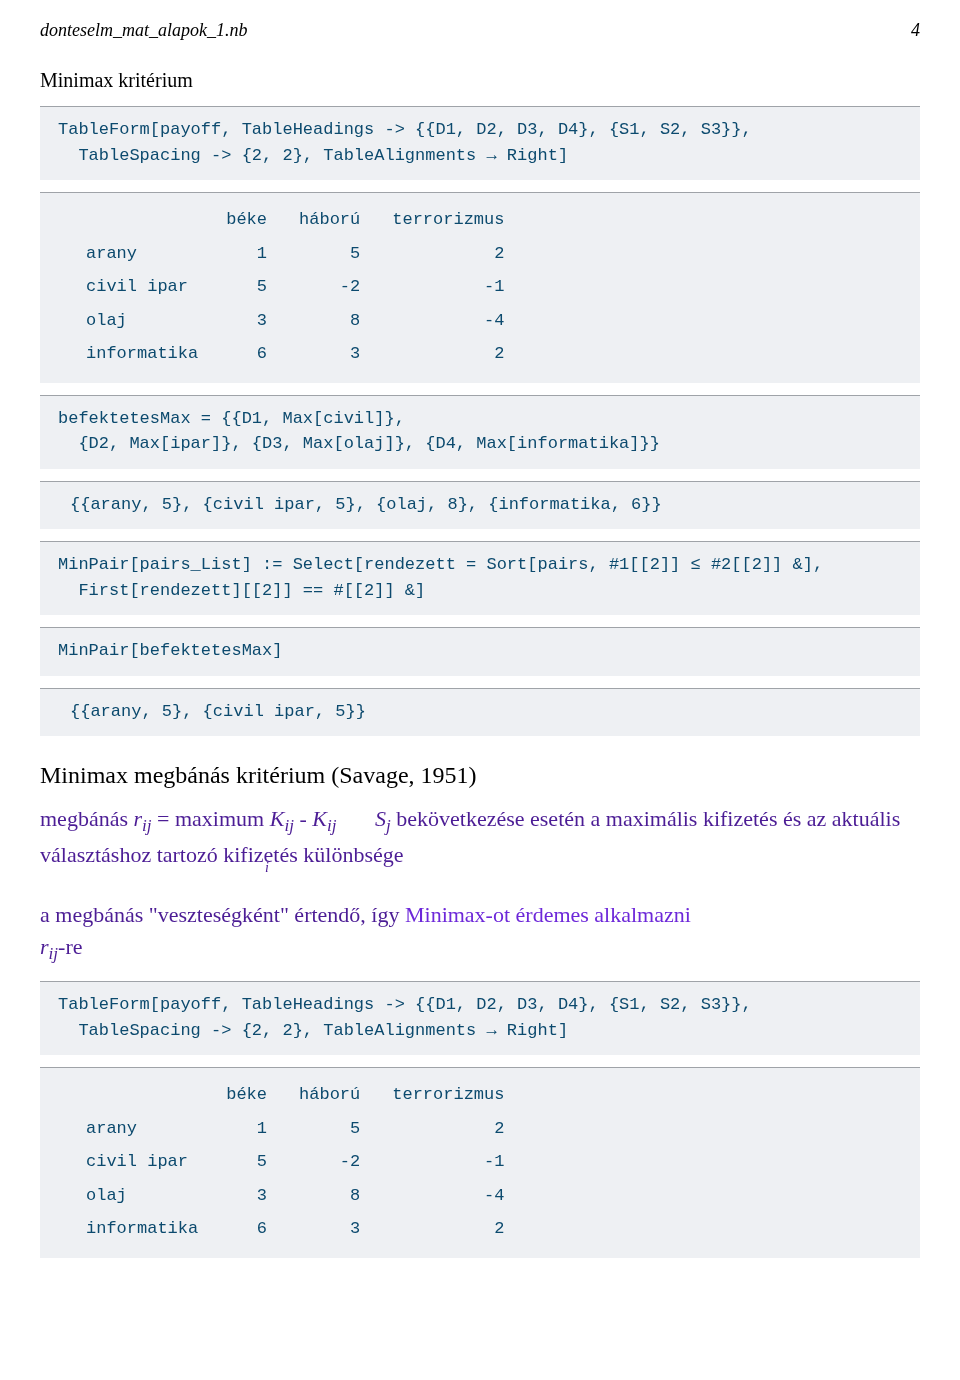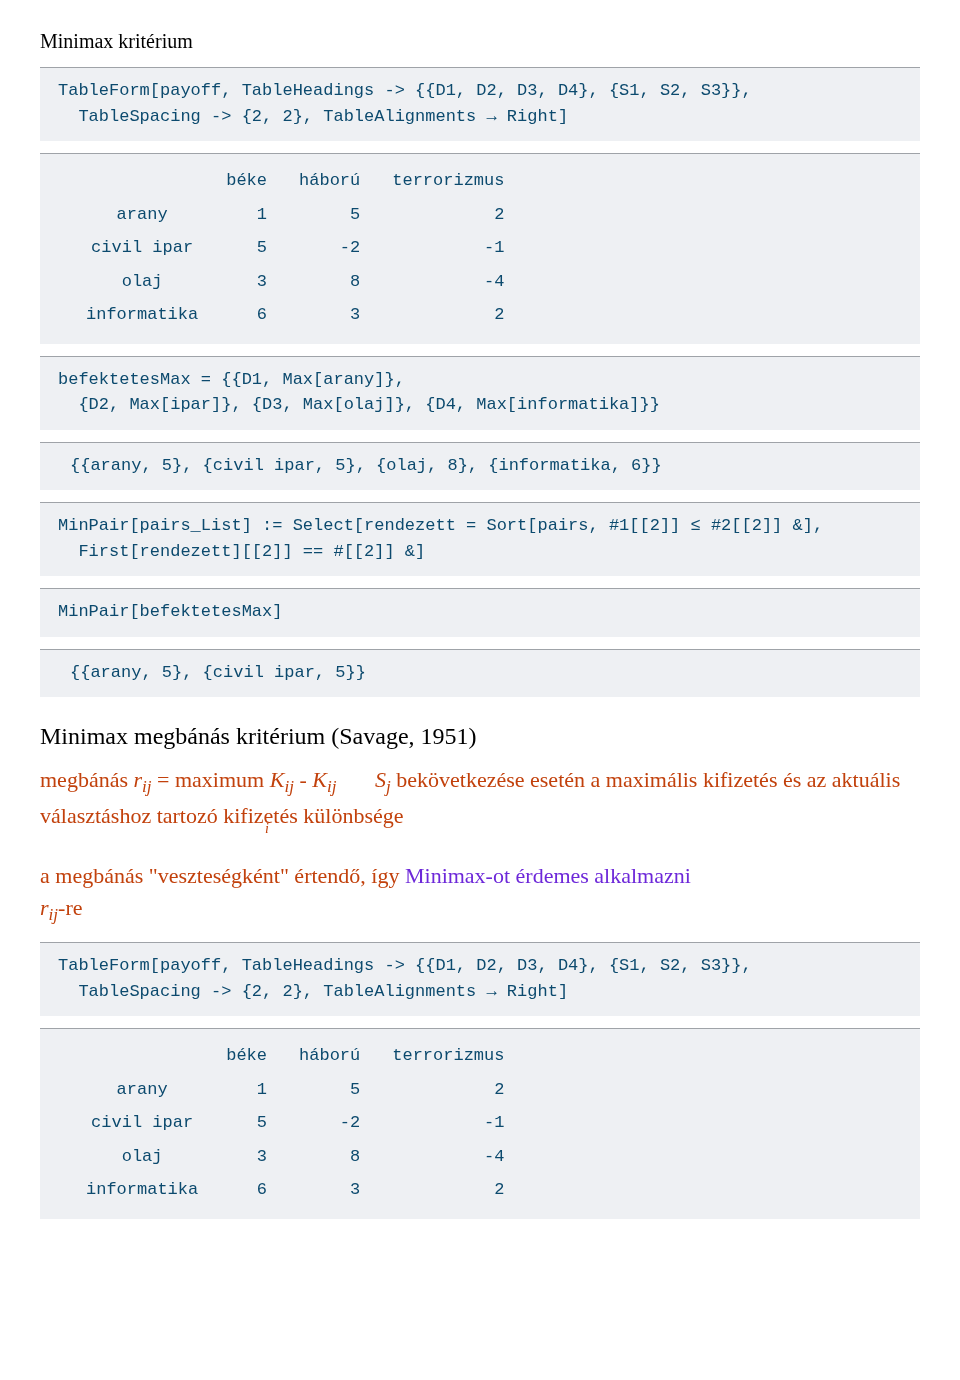--- a/index.html
+++ b/index.html
@@ -46,49 +46,53 @@
     font-family: "Courier New", Courier, monospace;
     font-size: 17px;
     border-collapse: collapse;
   }
   .table td, .table th {
     padding: 4px 16px 4px 16px;
     text-align: right;
     font-weight: normal;
   }
   .table .rowhead {
-    text-align: center;
+    text-align: left;
     padding-right: 12px;
     font-family: Liberation Mono, monospace;
   }
   .table .colhead {
     text-align: left;
   }
   .body-text {
     font-size: 22px;
     line-height: 1.45;
     margin: 14px 0;
   }
-  .red { color: #c2410c; }
+  .red { color: #4c1d95; }
   .blue { color: #6d28d9; }
   .em { font-style: italic; }
   .subsection {
     font-size: 24px;
     margin: 26px 0 10px 0;
   }
   sub {
     font-size: 0.78em;
     font-style: italic;
   }
   .rij { font-style: italic; }
 </style>
 </head>
 <body>
 
 <div class="page">
+  <div class="header">
+    <span>donteselm_mat_alapok_1.nb</span>
+    <span>4</span>
+  </div>
 
   <div class="section-title">Minimax kritérium</div>
 
   <div class="cell">
     <pre>TableForm[payoff, TableHeadings -&gt; {{D1, D2, D3, D4}, {S1, S2, S3}},</pre>
     <pre>  TableSpacing -&gt; {2, 2}, TableAlignments → Right]</pre>
   </div>
 
   <div class="cell output">
     <table class="table">
@@ -121,21 +125,21 @@
         <td class="rowhead">informatika</td>
         <td>6</td>
         <td>3</td>
         <td>2</td>
       </tr>
     </tbody>
       </table>
   </div>
 
   <div class="cell">
-    <pre>befektetesMax = {{D1, Max[arany]},</pre>
+    <pre>befektetesMax = {{D1, Max[civil]},</pre>
     <pre>  {D2, Max[ipar]}, {D3, Max[olaj]}, {D4, Max[informatika]}}</pre>
   </div>
   <div class="cell output">
     <pre>{{arany, 5}, {civil ipar, 5}, {olaj, 8}, {informatika, 6}}</pre>
   </div>
 
   <div class="cell">
     <pre>MinPair[pairs_List] := Select[rendezett = Sort[pairs, #1[[2]] ≤ #2[[2]] &amp;],</pre>
     <pre>  First[rendezett][[2]] == #[[2]] &amp;]</pre>
   </div>

